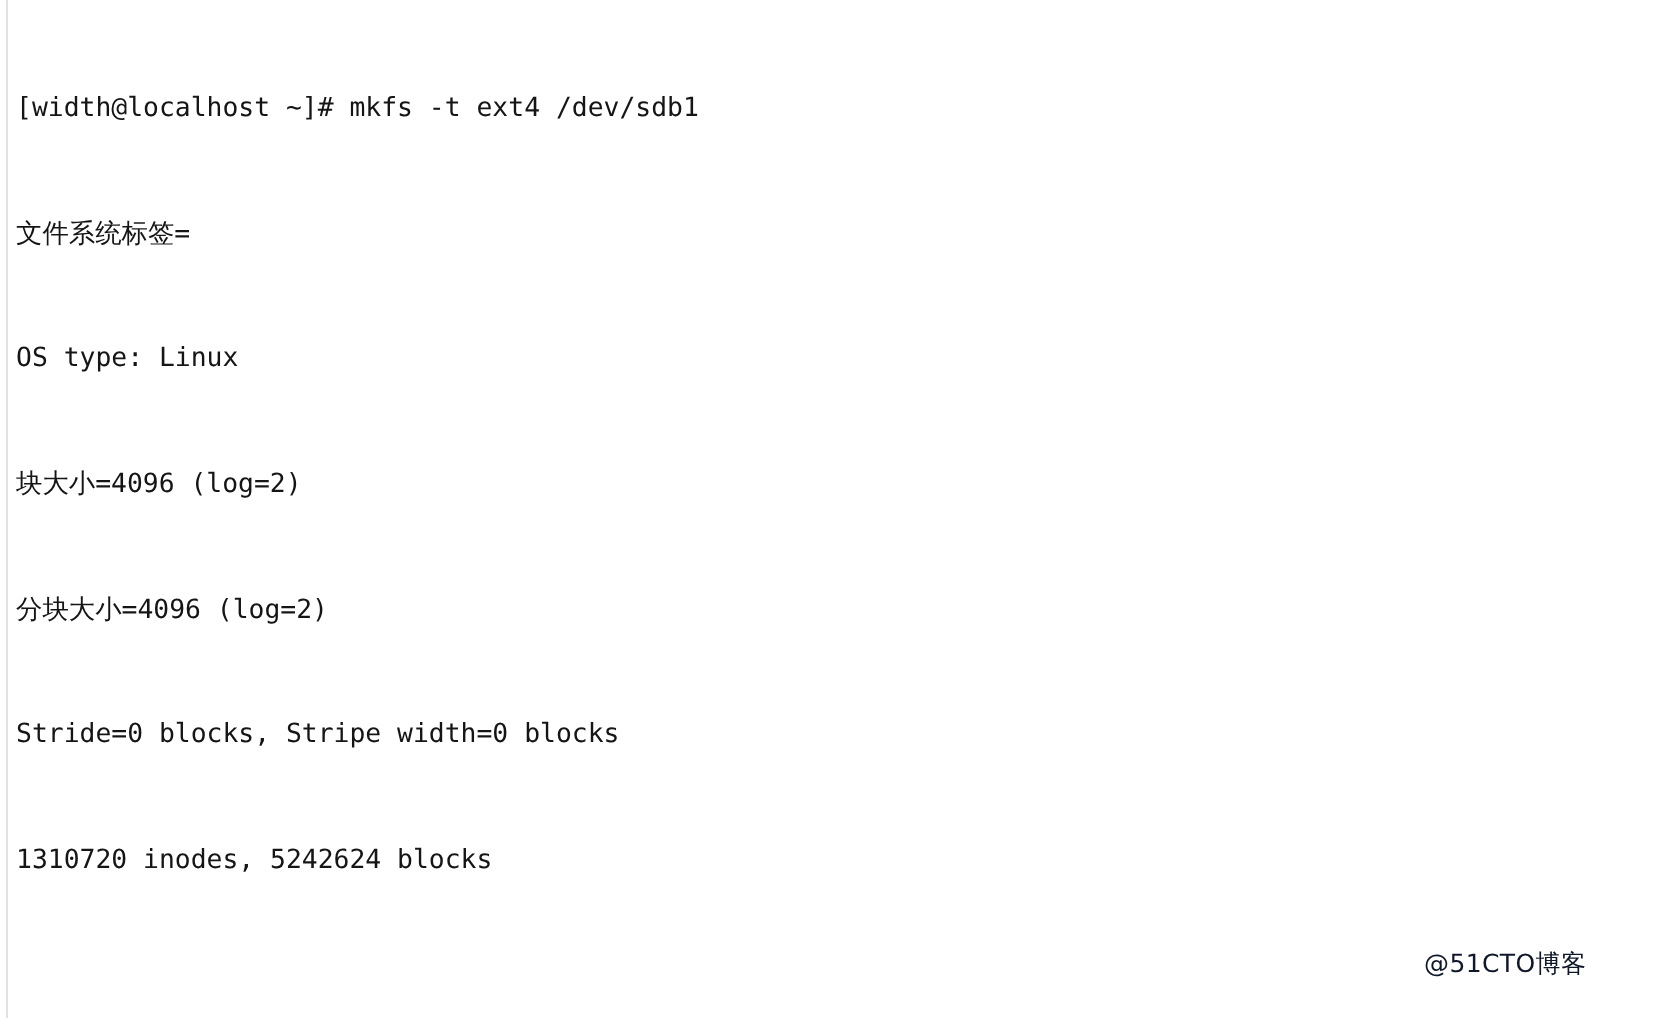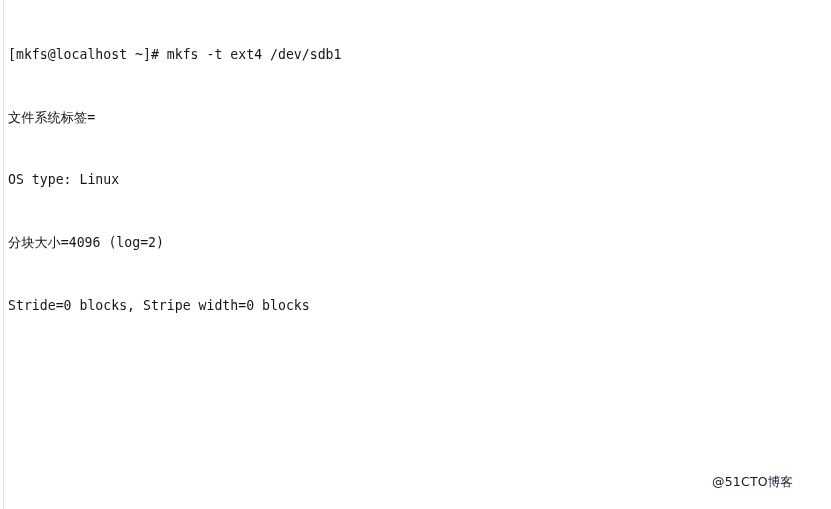--- a/index.html
+++ b/index.html
@@ -68,25 +68,27 @@
   }
 </style>
 </head>
 <body>
 
 <div id="terminal">
 
   <div id="left-rule"></div>
 
   <div id="console-output">
-    <div class="line">[mkfs@localhost ~]# mkfs -t ext4 /dev/sdb1</div>
+    <div class="line">[width@localhost ~]# mkfs -t ext4 /dev/sdb1</div>
     <div class="line">文件系统标签=</div>
     <div class="line">OS type: Linux</div>
+    <div class="line">块大小=4096 (log=2)</div>
     <div class="line">分块大小=4096 (log=2)</div>
     <div class="line">Stride=0 blocks, Stripe width=0 blocks</div>
+    <div class="line">1310720 inodes, 5242624 blocks</div>
     
     
     
     
     
     
     
     
     
     

